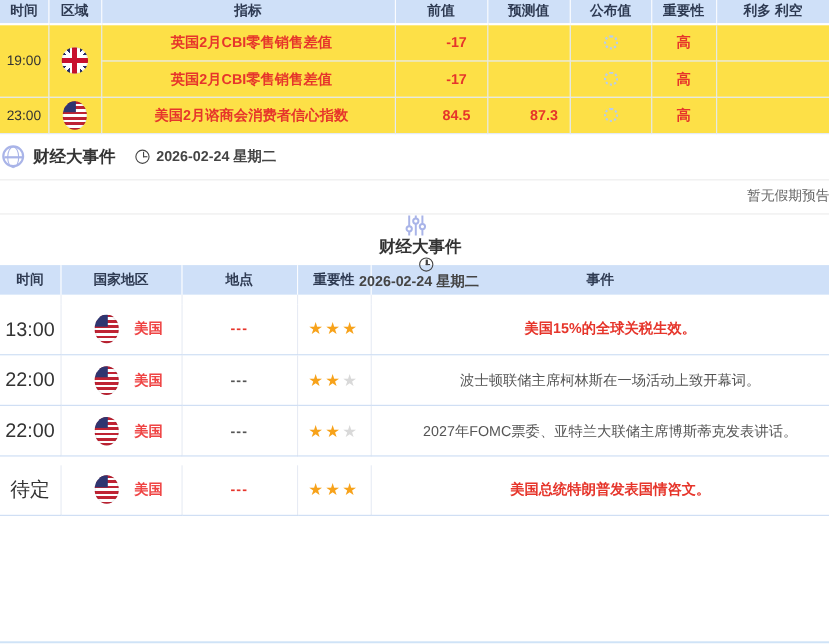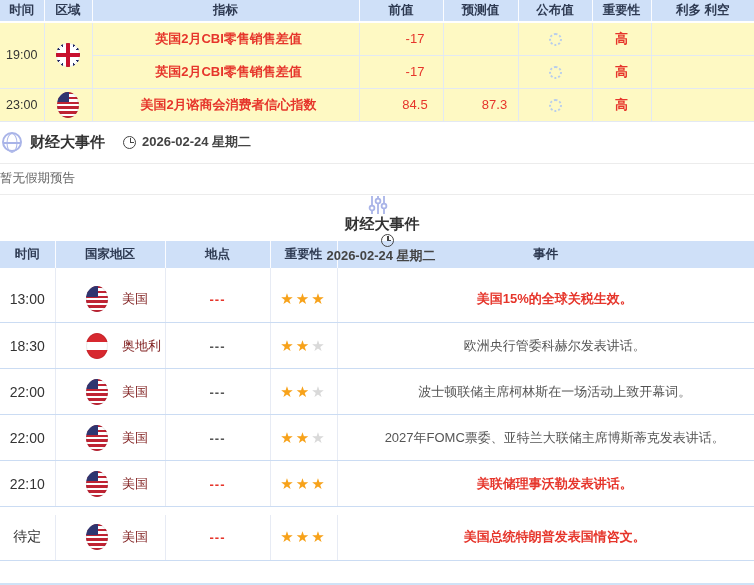--- a/index.html
+++ b/index.html
@@ -20,27 +20,27 @@
     font-family:"Liberation Sans","DejaVu Sans",sans-serif;}
   body{position:relative;}
 
   table{border-collapse:collapse;table-layout:fixed;width:754px;}
 
   
   .ind-table th{height:22px;background:var(--hdr-bg);color:var(--hdr-text);
     font-size:12.5px;font-weight:bold;border-right:1px solid rgba(255,255,255,.9);
     border-bottom:2px solid #fff;}
   .ind-table td{height:33px;border:1px solid var(--line-h);border-top:none;
-    text-align:center;vertical-align:middle;background:#fef9c3;}
+    text-align:center;vertical-align:middle;background:#fde047;}
   .ind-table td:first-child, .ind-table th:first-child{border-left:none;}
   .ind-table td:last-child, .ind-table th:last-child{border-right:none;}
   .time-val{color:#333;font-size:12.5px;}
   .ind-name{color:var(--red);font-weight:bold;font-size:13px;text-align:left;
     padding-left:6px;}
-  .num-val{color:var(--red);font-weight:normal;font-size:13px;padding-left:28px;}
+  .num-val{color:var(--red);font-weight:bold;font-size:13px;padding-left:28px;}
   .imp-val{color:var(--red);font-weight:bold;font-size:13px;}
 
   
   .flag{display:inline-block;width:22px;height:26px;border-radius:50%;
     position:relative;overflow:hidden;vertical-align:middle;
     box-shadow:0 0 0 1px rgba(0,0,0,.08) inset;}
   .flag[data-flag="us"]{background:repeating-linear-gradient(180deg,
       #bf2333 0 2.4px,#fff 2.4px 4.8px);}
   .flag[data-flag="us"]::after{content:'';position:absolute;left:0;top:0;
       width:56%;height:42%;background:#2f3570;}
@@ -72,39 +72,39 @@
     border:1.5px solid var(--peri);border-radius:50%;}
   .globe::after{content:'';position:absolute;left:0;top:50%;width:16px;
     height:1.5px;background:var(--peri);}
   .clock{width:13px;height:13px;border:1.5px solid var(--dark);border-radius:50%;
     position:relative;margin-left:18px;flex:0 0 auto;}
   .clock::before{content:'';position:absolute;left:50%;top:1.5px;width:1.5px;
     height:4.5px;background:var(--dark);}
   .clock::after{content:'';position:absolute;left:50%;top:5px;width:4px;
     height:1.5px;background:var(--dark);}
 
-  .empty-row{height:31px;display:flex;align-items:center;justify-content:flex-start;
+  .empty-row{height:31px;display:flex;align-items:center;justify-content:flex-end;
     border-bottom:1px solid #ececec;}
   .empty-text{font-size:12.5px;color:#666;}
   .gap7{height:7px;}
 
   
   .evt-table th{height:27px;background:var(--hdr-bg);color:var(--hdr-text);
     font-size:12.5px;font-weight:bold;border-right:1px solid rgba(255,255,255,.9);}
   .evt-table th:last-child{border-right:none;}
   .evt-table td{border-right:1px solid var(--line-v);
     border-bottom:1px solid var(--evt-line);
     text-align:center;vertical-align:middle;background:#fff;}
   .evt-table td:last-child{border-right:none;}
   .evt-table tr.row td{height:46px;}
   .evt-table tr.spacer td{height:9px;border-bottom:none;}
   .evt-table tr.spacer2 td{height:8px;border-bottom:none;border-right:none;}
-  .evt-time{color:#333;font-size:14px;}
+  .evt-time{color:#333;font-size:18px;}
   .country-cell{text-align:left !important;padding-left:30px;}
-  .country-name{font-size:13px;font-weight:normal;color:#7f1d1d;margin-left:10px;
+  .country-name{font-size:13px;font-weight:bold;color:#ef4444;margin-left:10px;
     vertical-align:middle;}
   .loc{font-size:13px;font-weight:bold;color:var(--mid);letter-spacing:1px;}
   .loc[data-red="true"]{color:var(--red);}
   .stars{font-size:15px;letter-spacing:2px;white-space:nowrap;}
   .stars .on{color:var(--star-on);}
   .stars .off{color:var(--star-off);}
   .evt-text{text-align:left;padding-left:18px;font-size:13px;
     color:var(--mid);}
   .evt-text[data-red="true"]{color:var(--red);font-weight:bold;}
 
@@ -227,30 +227,20 @@
     <td class="evt-time">13:00</td>
     <td class="country-cell">
       <span class="flag" data-flag="us"></span>
       <span class="country-name">美国</span>
     </td>
     <td><span class="loc" data-red="true">---</span></td>
     <td class="stars"><span class="on">★★★</span><span class="off"></span></td>
     <td class="evt-text" data-red="true">美国15%的全球关税生效。</td>
   </tr>
 
-  <tr class="row">
-    <td class="evt-time">18:30</td>
-    <td class="country-cell">
-      <span class="flag" data-flag="at"></span>
-      <span class="country-name">奥地利</span>
-    </td>
-    <td><span class="loc">---</span></td>
-    <td class="stars"><span class="on">★★</span><span class="off">★</span></td>
-    <td class="evt-text">欧洲央行管委科赫尔发表讲话。</td>
-  </tr>
 
 
   <tr class="row">
     <td class="evt-time">22:00</td>
     <td class="country-cell">
       <span class="flag" data-flag="us"></span>
       <span class="country-name">美国</span>
     </td>
     <td><span class="loc">---</span></td>
     <td class="stars"><span class="on">★★</span><span class="off">★</span></td>
@@ -261,30 +251,20 @@
     <td class="evt-time">22:00</td>
     <td class="country-cell">
       <span class="flag" data-flag="us"></span>
       <span class="country-name">美国</span>
     </td>
     <td><span class="loc">---</span></td>
     <td class="stars"><span class="on">★★</span><span class="off">★</span></td>
     <td class="evt-text">2027年FOMC票委、亚特兰大联储主席博斯蒂克发表讲话。</td>
   </tr>
 
-  <tr class="row">
-    <td class="evt-time">22:10</td>
-    <td class="country-cell">
-      <span class="flag" data-flag="us"></span>
-      <span class="country-name">美国</span>
-    </td>
-    <td><span class="loc" data-red="true">---</span></td>
-    <td class="stars"><span class="on">★★★</span><span class="off"></span></td>
-    <td class="evt-text" data-red="true">美联储理事沃勒发表讲话。</td>
-  </tr>
 
   <tr class="spacer2">
     <td></td>
         <td></td>
         <td></td>
         <td></td>
         <td></td>
   </tr>
 
   <tr class="row">

